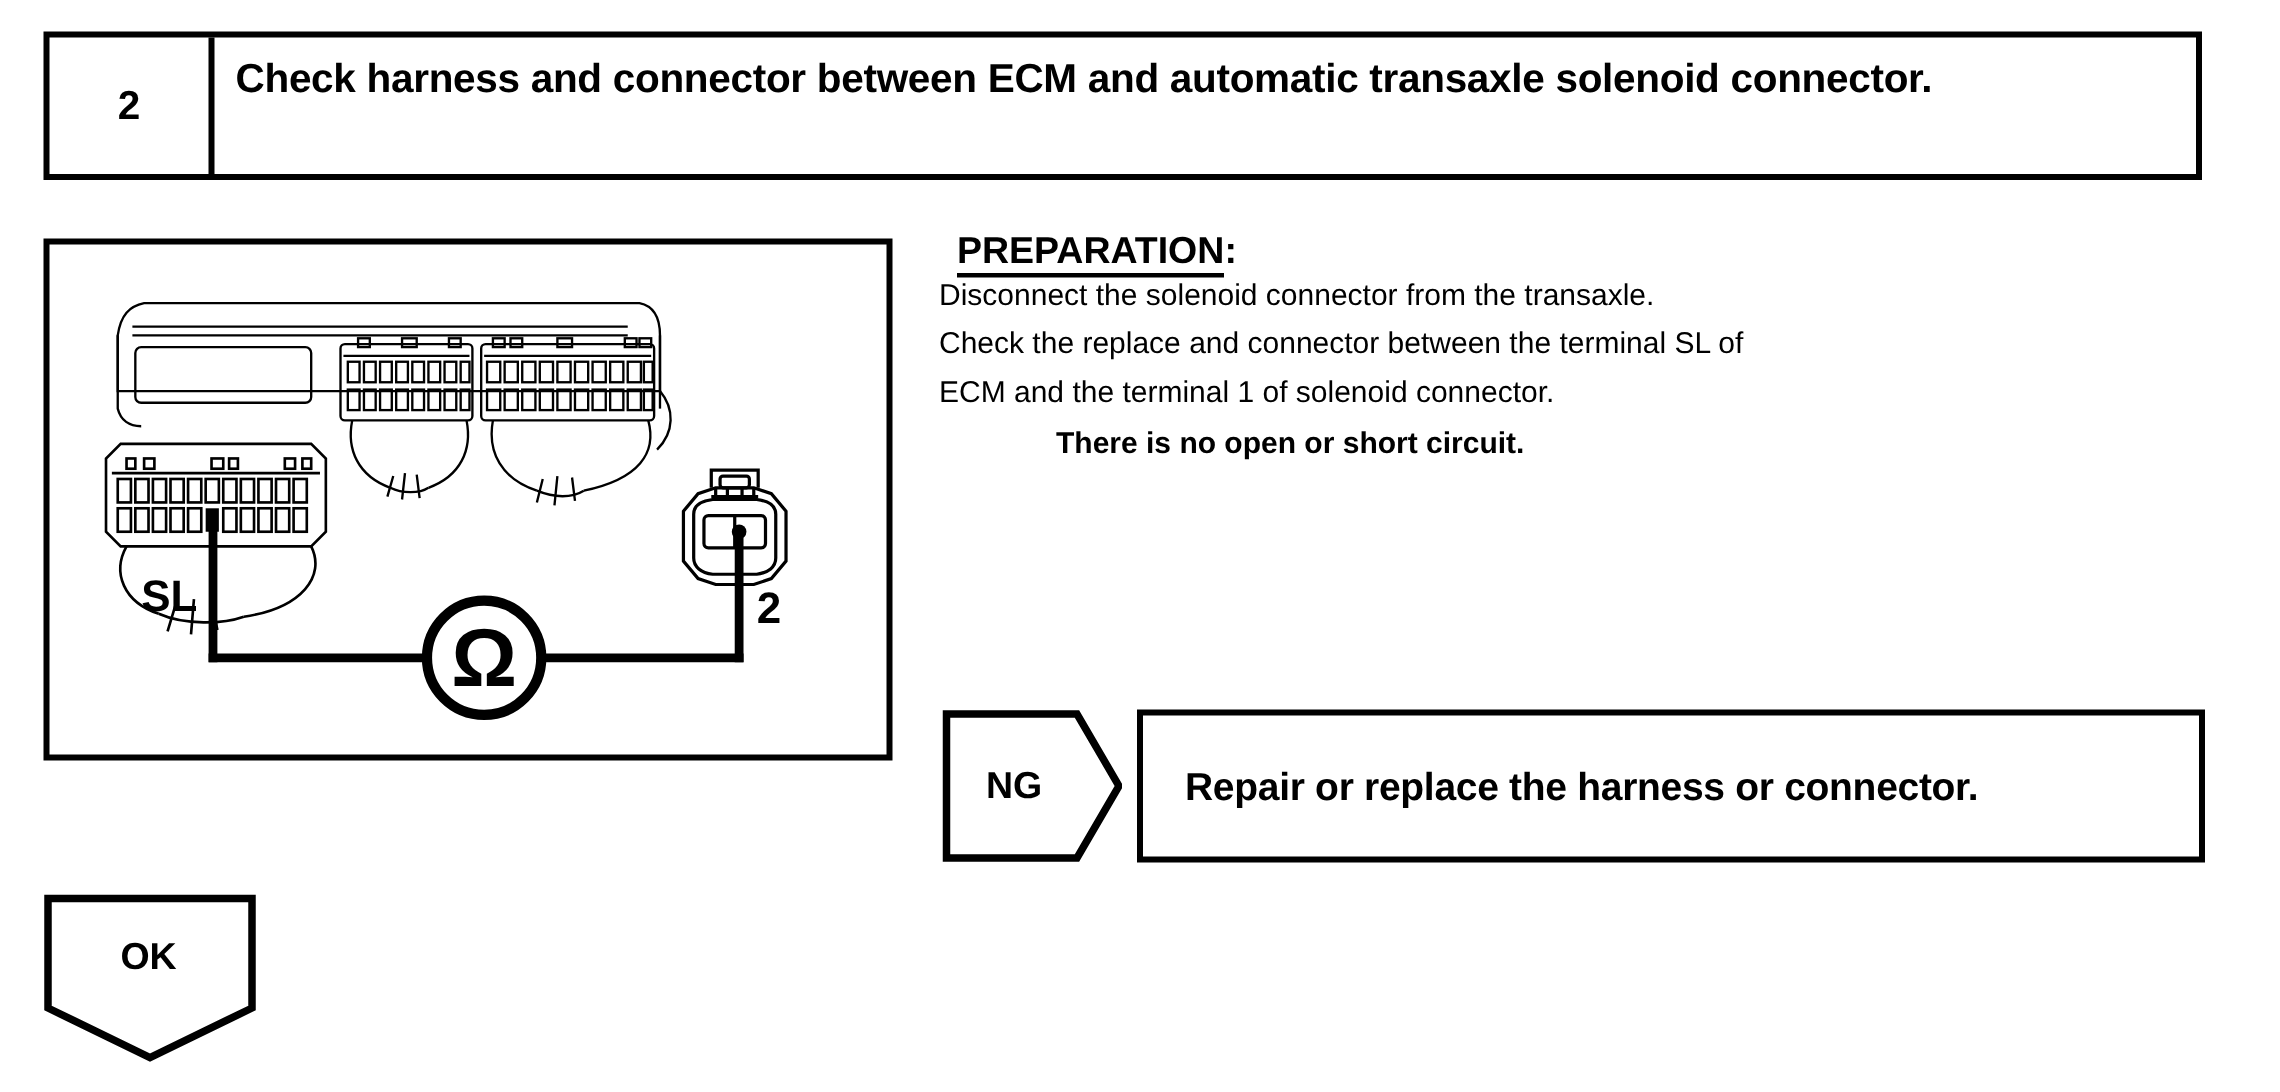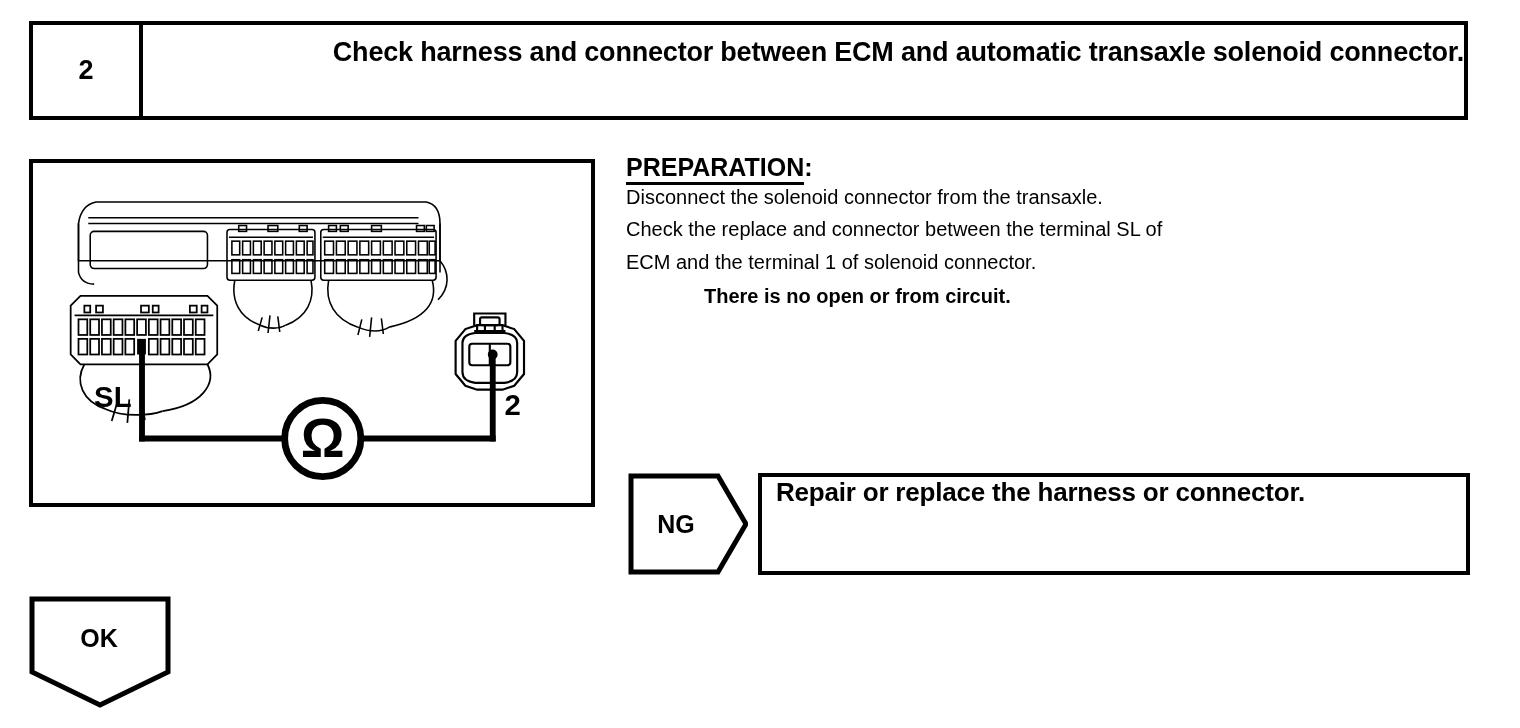--- a/index.html
+++ b/index.html
@@ -39,21 +39,20 @@
   }
   .step-number {
     font-size: 27px;
     font-weight: bold;
     letter-spacing: 0px;
   }
   .step-title-cell {
     flex: 1 1 auto;
     box-sizing: border-box;
     padding: 10px 0 0 14px;
-    text-align: right;
   }
   .step-title {
     font-size: 27px;
     font-weight: bold;
     line-height: 1.30;
     letter-spacing: -0.2px;
   }
 
   
   .illustration-box {
@@ -79,21 +78,21 @@
   .instructions {
     position: absolute;
     left: 626px;
     top: 155px;
     width: 860px;
   }
   .ins-heading {
     font-size: 25px;
     font-weight: bold;
     line-height: 1.0;
-    margin: 0 0 3px 0;
+    margin: 0 0 3px 12px;
     white-space: nowrap;
   }
   .ins-heading .uline {
     border-bottom: 3px solid #000;
     padding-bottom: 1px;
   }
   .ins-body {
     font-size: 20px;
     font-weight: normal;
     line-height: 1.32;
@@ -135,22 +134,22 @@
   }
   .ng-action-box {
     position: absolute;
     left: 130px;
     top: 0;
     width: 712px;
     height: 102px;
     border: 4px solid #000;
     box-sizing: border-box;
     display: flex;
-    align-items: flex-start;
-    padding-left: 14px;
+    align-items: center;
+    padding-left: 28px;
   }
   .ng-action-text {
     font-size: 26px;
     font-weight: bold;
     letter-spacing: -0.2px;
   }
 
   
   .ok-tag {
     position: absolute;
@@ -343,21 +342,21 @@
 </div>
 
 <div class="instructions">
 
   <div class="ins-heading"><span class="uline">PREPARATION</span><span>:</span></div>
   <div class="ins-body">Disconnect the solenoid connector from the transaxle.</div>
 
   <div class="ins-body">Check the replace and connector between the terminal SL of</div>
   <div class="ins-body">ECM and the terminal 1 of solenoid connector.</div>
 
-  <div class="ins-body indented">There is no open or from circuit.</div>
+  <div class="ins-body indented">There is no open or short circuit.</div>
 </div>
 
 <div class="ng-row">
   <div class="ng-tag">
     <svg width="120" height="102" viewBox="0 0 120 102" xmlns="http://www.w3.org/2000/svg">
       <path d="M3 3 L90 3 L118 51 L90 99 L3 99 Z" fill="#fff" stroke="#000" stroke-width="5"></path>
     </svg>
     <div class="ng-tag-label">NG</div>
   </div>
   <div class="ng-action-box">

